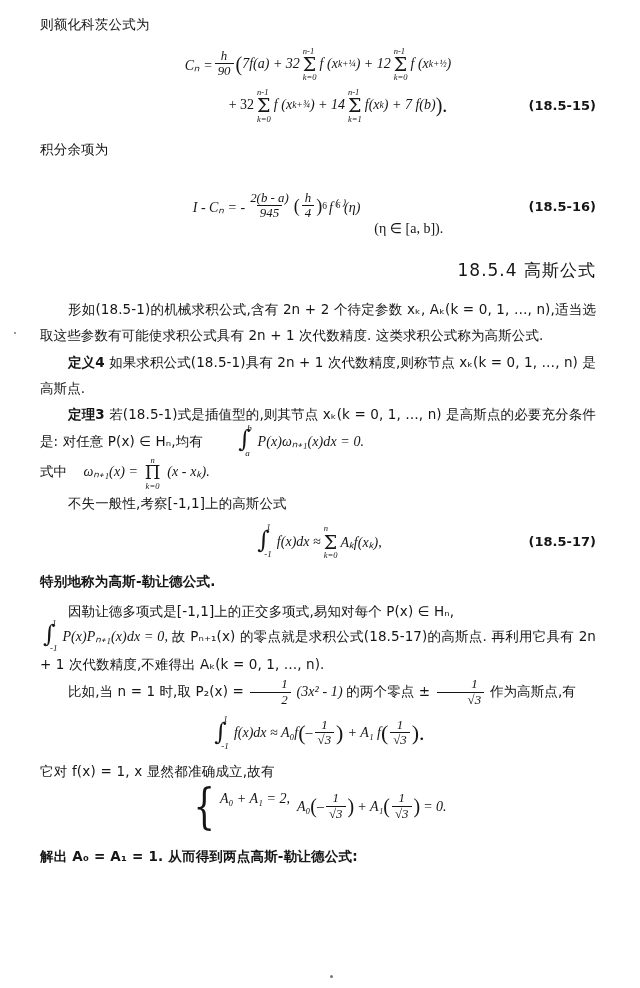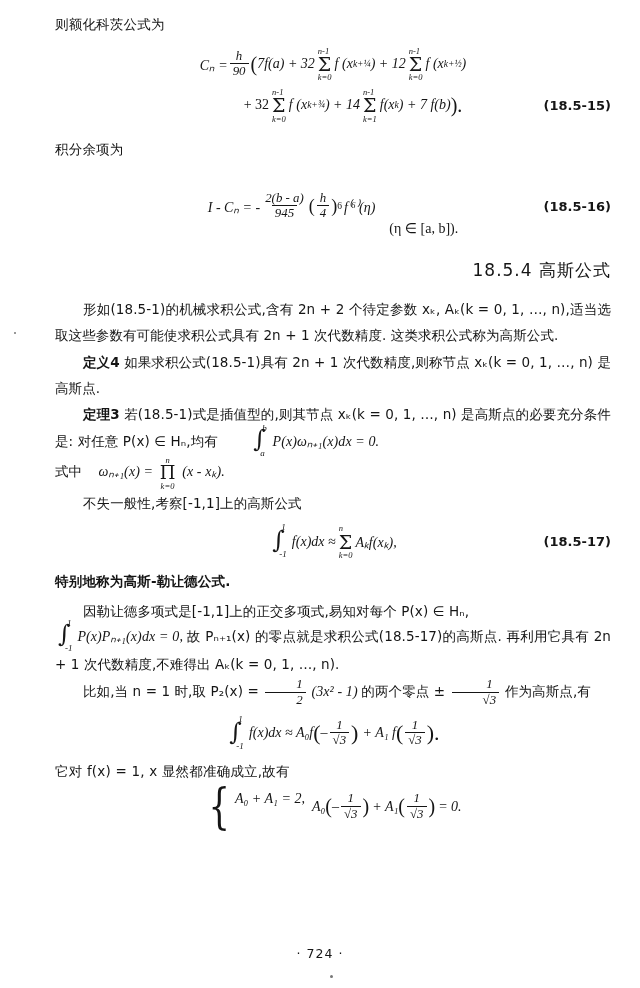--- a/index.html
+++ b/index.html
@@ -18,21 +18,21 @@
   .page {
     position: absolute;
     left: 0; top: 0;
     width: 640px; height: 988px;
     padding: 0;
     box-sizing: border-box;
     filter: contrast(1.05);
   }
   .content {
     position: absolute;
-    left: 55px;
+    left: 40px;
     top: 14px;
     width: 556px;
   }
 
   
   .line {
     font-size: 13.5px;
     line-height: 1.55;
     letter-spacing: 0.2px;
     margin: 0;
@@ -365,17 +365,19 @@
             </span>
             <span style="font-size:20px;font-style:normal;">)</span>
             <span style="margin-left:3px;">= 0.</span>
           </span>
         </span>
       </span>
     </div>
 
     <div class="spacer14"></div>
 
+    <p class="line zh bold">
+      <span>解出 A₀ = A₁ = 1. 从而得到两点高斯-勒让德公式:</span>
+    </p>
 
   </div>
 
-  <div class="footer">· 724 ·</div>
 </div>
 
 </body></html>

